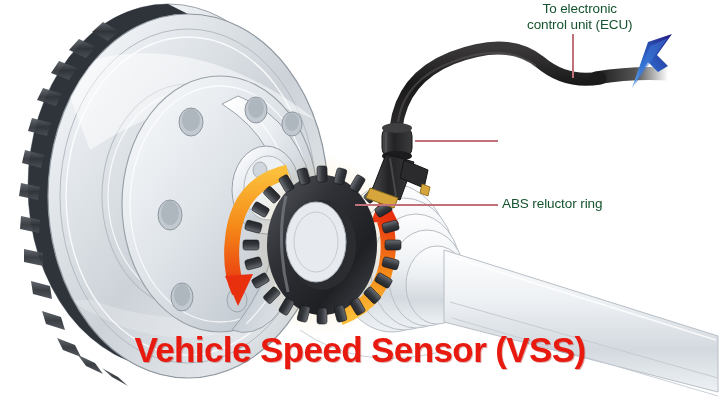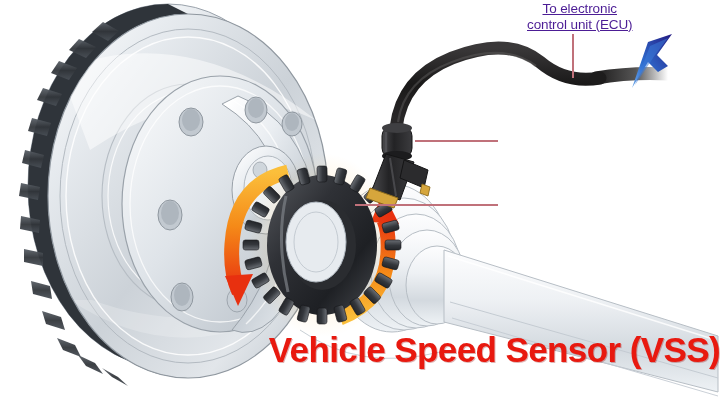--- a/index.html
+++ b/index.html
@@ -6,35 +6,34 @@
   #stage{
     position:relative;
     width:720px;height:404px;
     background:#ffffff;
     overflow:hidden;
     font-family:"Liberation Sans", sans-serif;
   }
   #art{position:absolute;left:0;top:0;width:720px;height:404px;}
   .lbl{
     position:absolute;
-    color:#4c1d95;
+    color:#14532d;
     font-family:"Liberation Sans", sans-serif;
     font-size:13.5px;
     line-height:15.5px;
     white-space:pre;
     letter-spacing:-0.1px;
-    text-decoration:underline;
   }
   #lbl-ecu{left:527px;top:1px;text-align:center;}
   #lbl-sensor{left:502px;top:124px;}
   #lbl-reluctor{left:502px;top:196px;}
   #title{
     position:absolute;
     left:0;top:330px;width:720px;
-    text-align:right;
+    text-align:center;
     font-family:"Liberation Sans", sans-serif;
     font-weight:bold;
     font-size:35px;
     color:#e8190f;
     letter-spacing:-0.6px;
     text-shadow:1px 1px 0 rgba(150,0,0,0.30);
   }
 </style>
 </head>
 <body>
@@ -342,16 +341,17 @@
     <g>
       <path d="M632 88 L648 42 L672 34 L657 55 L668 66 L658 72 L648 62 Z" fill="url(#gCursor)"></path>
       <path d="M635 85 L650 46 L668 38 L655 55 Z" fill="#3b7ad8" opacity="0.55"></path>
     </g>
   </svg>
 
   <div class="lbl" id="lbl-ecu"><span>To electronic</span>
 <span>control unit (ECU)</span></div>
 
 
+  <div class="lbl" id="lbl-reluctor"><span>ABS reluctor ring</span></div>
 
   <div id="title">Vehicle Speed Sensor (VSS)</div>
 
 </div>
 
 </body></html>

